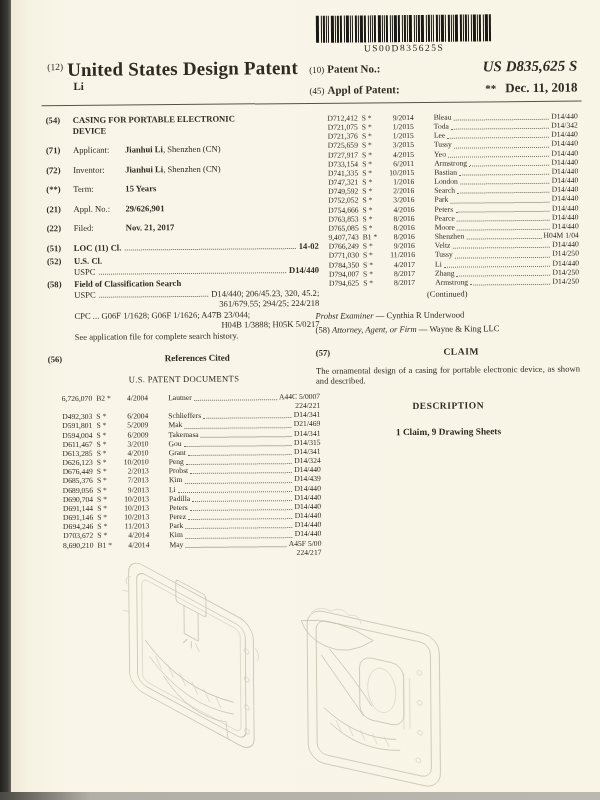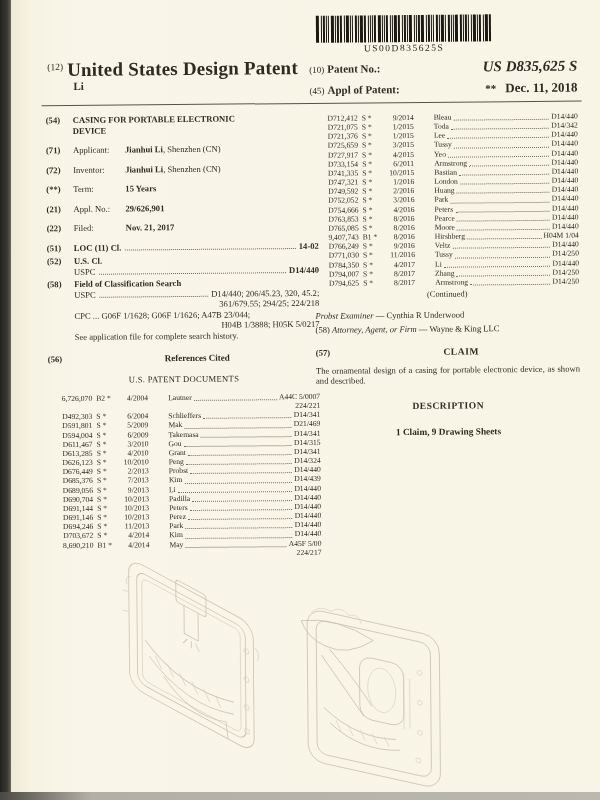--- a/index.html
+++ b/index.html
@@ -513,21 +513,21 @@
             <span class="rlead"></span>
             <span class="rcls">D14/440</span>
           </div>
 
         </div>
           <div class="ref-entry">
           <div class="ref-row">
             <span class="rn">D749,592</span>
             <span class="rk">S *</span>
             <span class="rd">2/2016</span>
-            <span class="rname">Huang</span>
+            <span class="rname">Search</span>
             <span class="rlead"></span>
             <span class="rcls">D14/440</span>
           </div>
 
         </div>
           <div class="ref-entry">
           <div class="ref-row">
             <span class="rn">D752,052</span>
             <span class="rk">S *</span>
             <span class="rd">3/2016</span>
@@ -568,21 +568,21 @@
             <span class="rlead"></span>
             <span class="rcls">D14/440</span>
           </div>
 
         </div>
           <div class="ref-entry">
           <div class="ref-row">
             <span class="rn">9,407,743</span>
             <span class="rk">B1 *</span>
             <span class="rd">8/2016</span>
-            <span class="rname">Hirshberg</span>
+            <span class="rname">Shenzhen</span>
             <span class="rlead"></span>
             <span class="rcls">H04M 1/04</span>
           </div>
 
         </div>
           <div class="ref-entry">
           <div class="ref-row">
             <span class="rn">D766,249</span>
             <span class="rk">S *</span>
             <span class="rd">9/2016</span>

